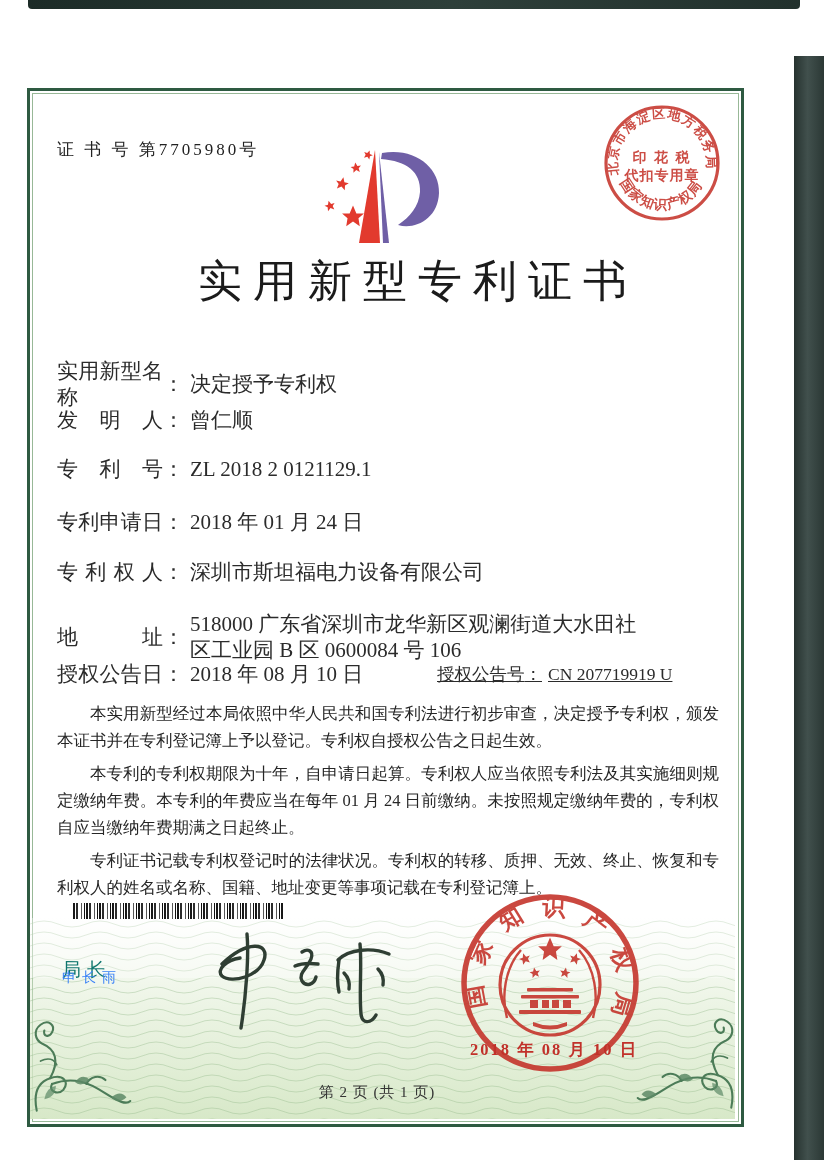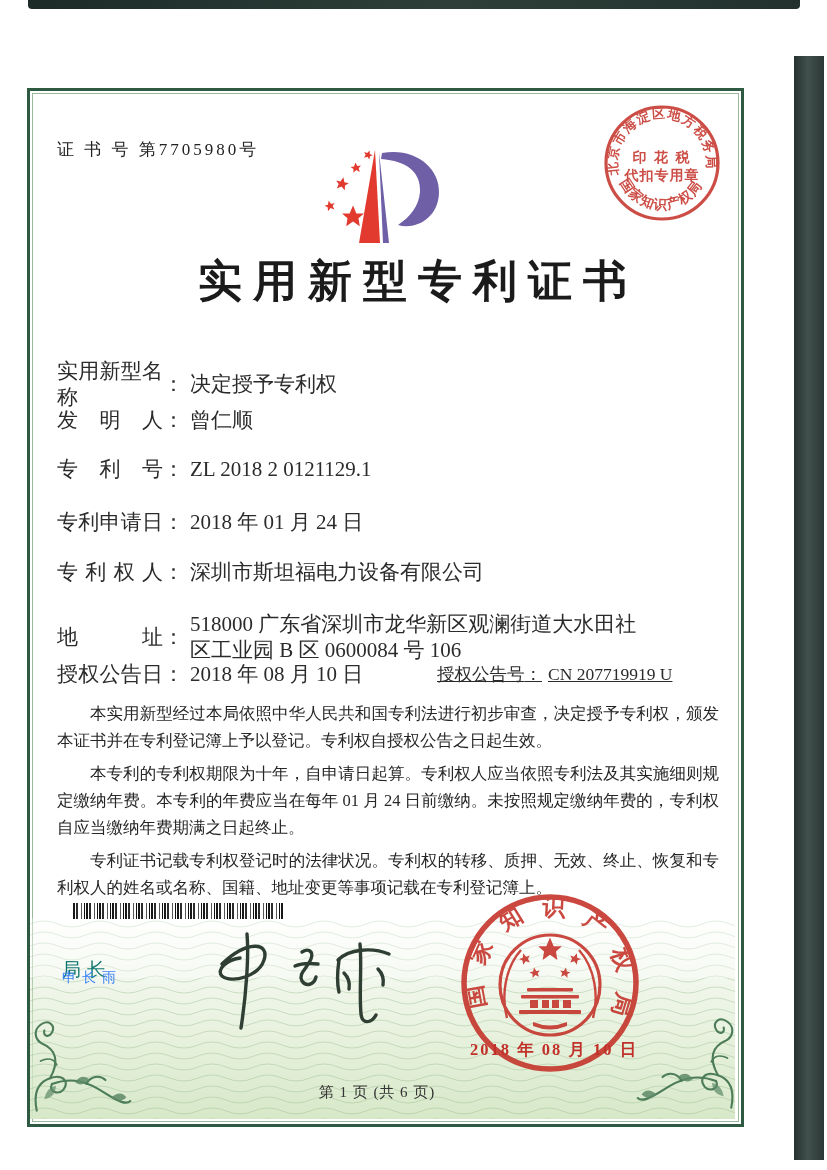--- a/index.html
+++ b/index.html
@@ -11,21 +11,21 @@
         background:linear-gradient(90deg,#1c2b27,#2e3f3a 55%,#22312d);border-radius:0 0 4px 4px;}
   .scan-right{position:absolute;left:794px;top:56px;width:30px;height:1104px;
         background:linear-gradient(90deg,#26322f,#41504d 45%,#2b3835);}
   
   .frame{position:absolute;left:27px;top:88px;width:711px;height:1033px;border:3px solid #2e5a41;}
   .frame-inner{position:absolute;inset:2px;border:1px solid #98b897;}
   
   .cert-no{position:absolute;left:57px;top:138px;font-size:17px;letter-spacing:3px;color:#222;}
   .logo{position:absolute;left:318px;top:140px;width:125px;height:118px;}
   .title{position:absolute;left:98px;top:252px;width:640px;text-align:center;
-         font-size:44px;font-weight:700;letter-spacing:11px;color:#1b1b1b;white-space:nowrap;}
+         font-size:44px;font-weight:400;letter-spacing:11px;color:#1b1b1b;white-space:nowrap;}
   
   .tax-stamp{position:absolute;left:601px;top:102px;width:122px;height:122px;opacity:.88;}
   .office-stamp{position:absolute;left:455px;top:888px;width:190px;height:190px;opacity:.9;z-index:6;}
   .seal-date{position:absolute;left:470px;top:1039px;font-size:16.5px;font-weight:700;
              color:#c1312a;letter-spacing:2px;z-index:8;white-space:nowrap;}
   .seal-text{fill:#c5352c;font-family:"Liberation Serif","DejaVu Serif",serif;font-weight:700;}
   
   .field-row{position:absolute;left:57px;font-size:21px;display:flex;align-items:center;line-height:26px;}
   .flabel{display:inline-block;width:106px;text-align:justify;text-align-last:justify;}
   .fcolon{margin-right:6px;}
@@ -224,21 +224,21 @@
       <rect x="108" y="112" width="8" height="8"></rect>
       <rect x="64" y="122" width="62" height="4" rx="1"></rect>
       <path d="M 78 134 Q 95 141 112 134 L 112 138 Q 95 145 78 138 Z"></path>
       <path d="M 52 130 C 46 108, 50 80, 66 62" fill="none" stroke="#c5352c" stroke-width="2.4"></path>
       <path d="M 138 130 C 144 108, 140 80, 124 62" fill="none" stroke="#c5352c" stroke-width="2.4"></path>
     </g>
   </svg>
 
   <div class="seal-date">2018 年 08 月 10 日</div>
 
-  <div class="footer">第 1 页 (共 6 页)</div>
+  <div class="footer">第 2 页 (共 1 页)</div>
 
   <svg class="flourish-left" viewBox="0 0 110 120">
     <use href="#flourish"></use>
   </svg>
   <svg class="flourish-right" viewBox="0 0 110 120">
     <use href="#flourish"></use>
   </svg>
 
 </div>
 

